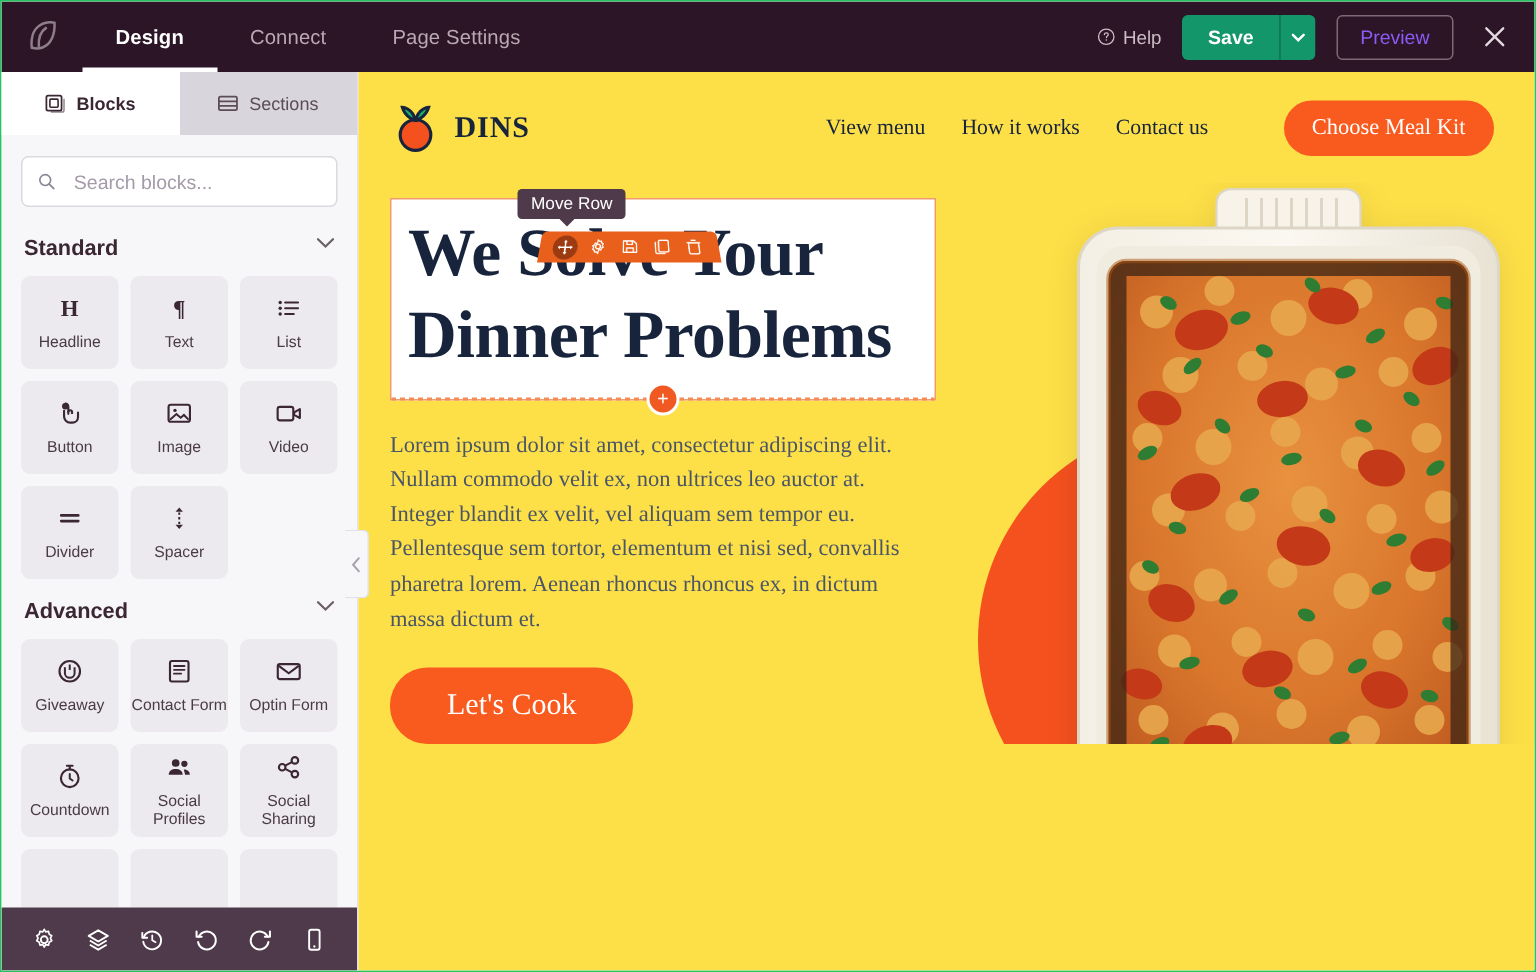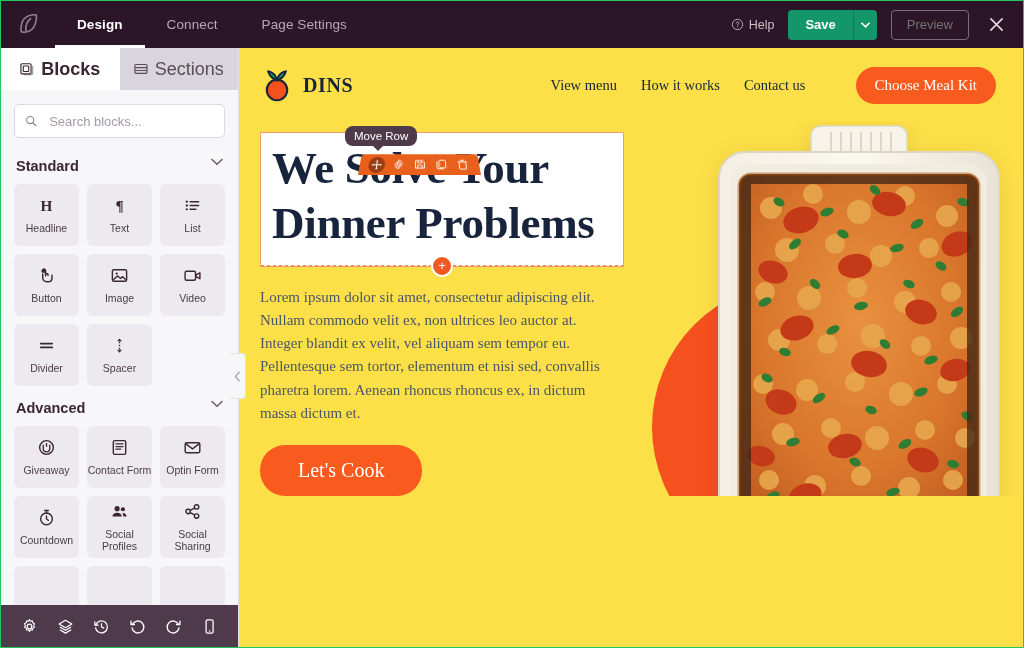--- a/index.html
+++ b/index.html
@@ -54,41 +54,41 @@
     background: #12966a; color: #fff; font-size: 13px; font-weight: bold;
     padding: 0 17px; display: flex; align-items: center; cursor: pointer;
   }
   .save-caret {
     background: #12966a; color: #fff; width: 24px;
     display: flex; align-items: center; justify-content: center;
     border-left: 1px solid #0c7f59; cursor: pointer; font-size: 9px;
   }
   .preview-btn {
     height: 30px; border: 1px solid #7c6a76; border-radius: 4px;
-    color: #737373; font-size: 13px; padding: 0 15px;
+    color: #8b5cf6; font-size: 13px; padding: 0 15px;
     display: flex; align-items: center; cursor: pointer;
   }
   .close-btn {
     width: 26px; height: 26px; display: flex; align-items: center; justify-content: center;
     cursor: pointer; color: #e3d8df;
   }
 
   
   .body { flex: 1; display: flex; position: relative; overflow: hidden; }
 
   
   .sidebar {
     width: 238px; min-width: 238px; background: #f7f6f8;
     display: flex; flex-direction: column; position: relative;
     border-right: 1px solid #e3e1e6;
   }
   .sb-tabs { display: flex; height: 42px; min-height: 42px; }
   .sb-tab {
     flex: 1; display: flex; align-items: center; justify-content: center; gap: 7px;
-    font-size: 18px; cursor: pointer;
+    font-size: 12px; cursor: pointer;
   }
   .sb-tab.active { background: #ffffff; color: #3b2733; font-weight: bold; }
   .sb-tab.inactive { background: #d8d5dc; color: #5b4c56; }
   .sb-search-wrap { padding: 14px 13px 6px; }
   .sb-search {
     height: 34px; background: #fff; border: 1px solid #dcd9e0; border-radius: 5px;
     display: flex; align-items: center; padding: 4px 10px; gap: 12px;
   }
   .sb-search input {
     border: none; outline: none; font-size: 13px; color: #3b2733;
@@ -153,21 +153,21 @@
 
   .hero { position: relative; display: flex; }
   .hero-left { width: 385px; min-width: 385px; padding: 0 0 0 21px; position: relative; }
 
   
   .row-tool-wrap {
     position: absolute; left: 119px; top: 31px; z-index: 30;
   }
   .tooltip {
     background: #4e3a4a; color: #fff; font-size: 11.5px;
-    border-radius: 8px; padding: 4px 9px; position: absolute;
+    border-radius: 3px; padding: 4px 9px; position: absolute;
     left: -13px; top: -27px; white-space: nowrap;
   }
   .tooltip::after {
     content: ""; position: absolute; left: 28px; bottom: -5px;
     border-left: 5px solid transparent; border-right: 5px solid transparent;
     border-top: 5px solid #4e3a4a;
   }
   .row-toolbar {
     background: #e8601b; height: 22px; border-radius: 4px 4px 0 0;
     display: flex; align-items: center; gap: 5px; padding: 0 9px;

